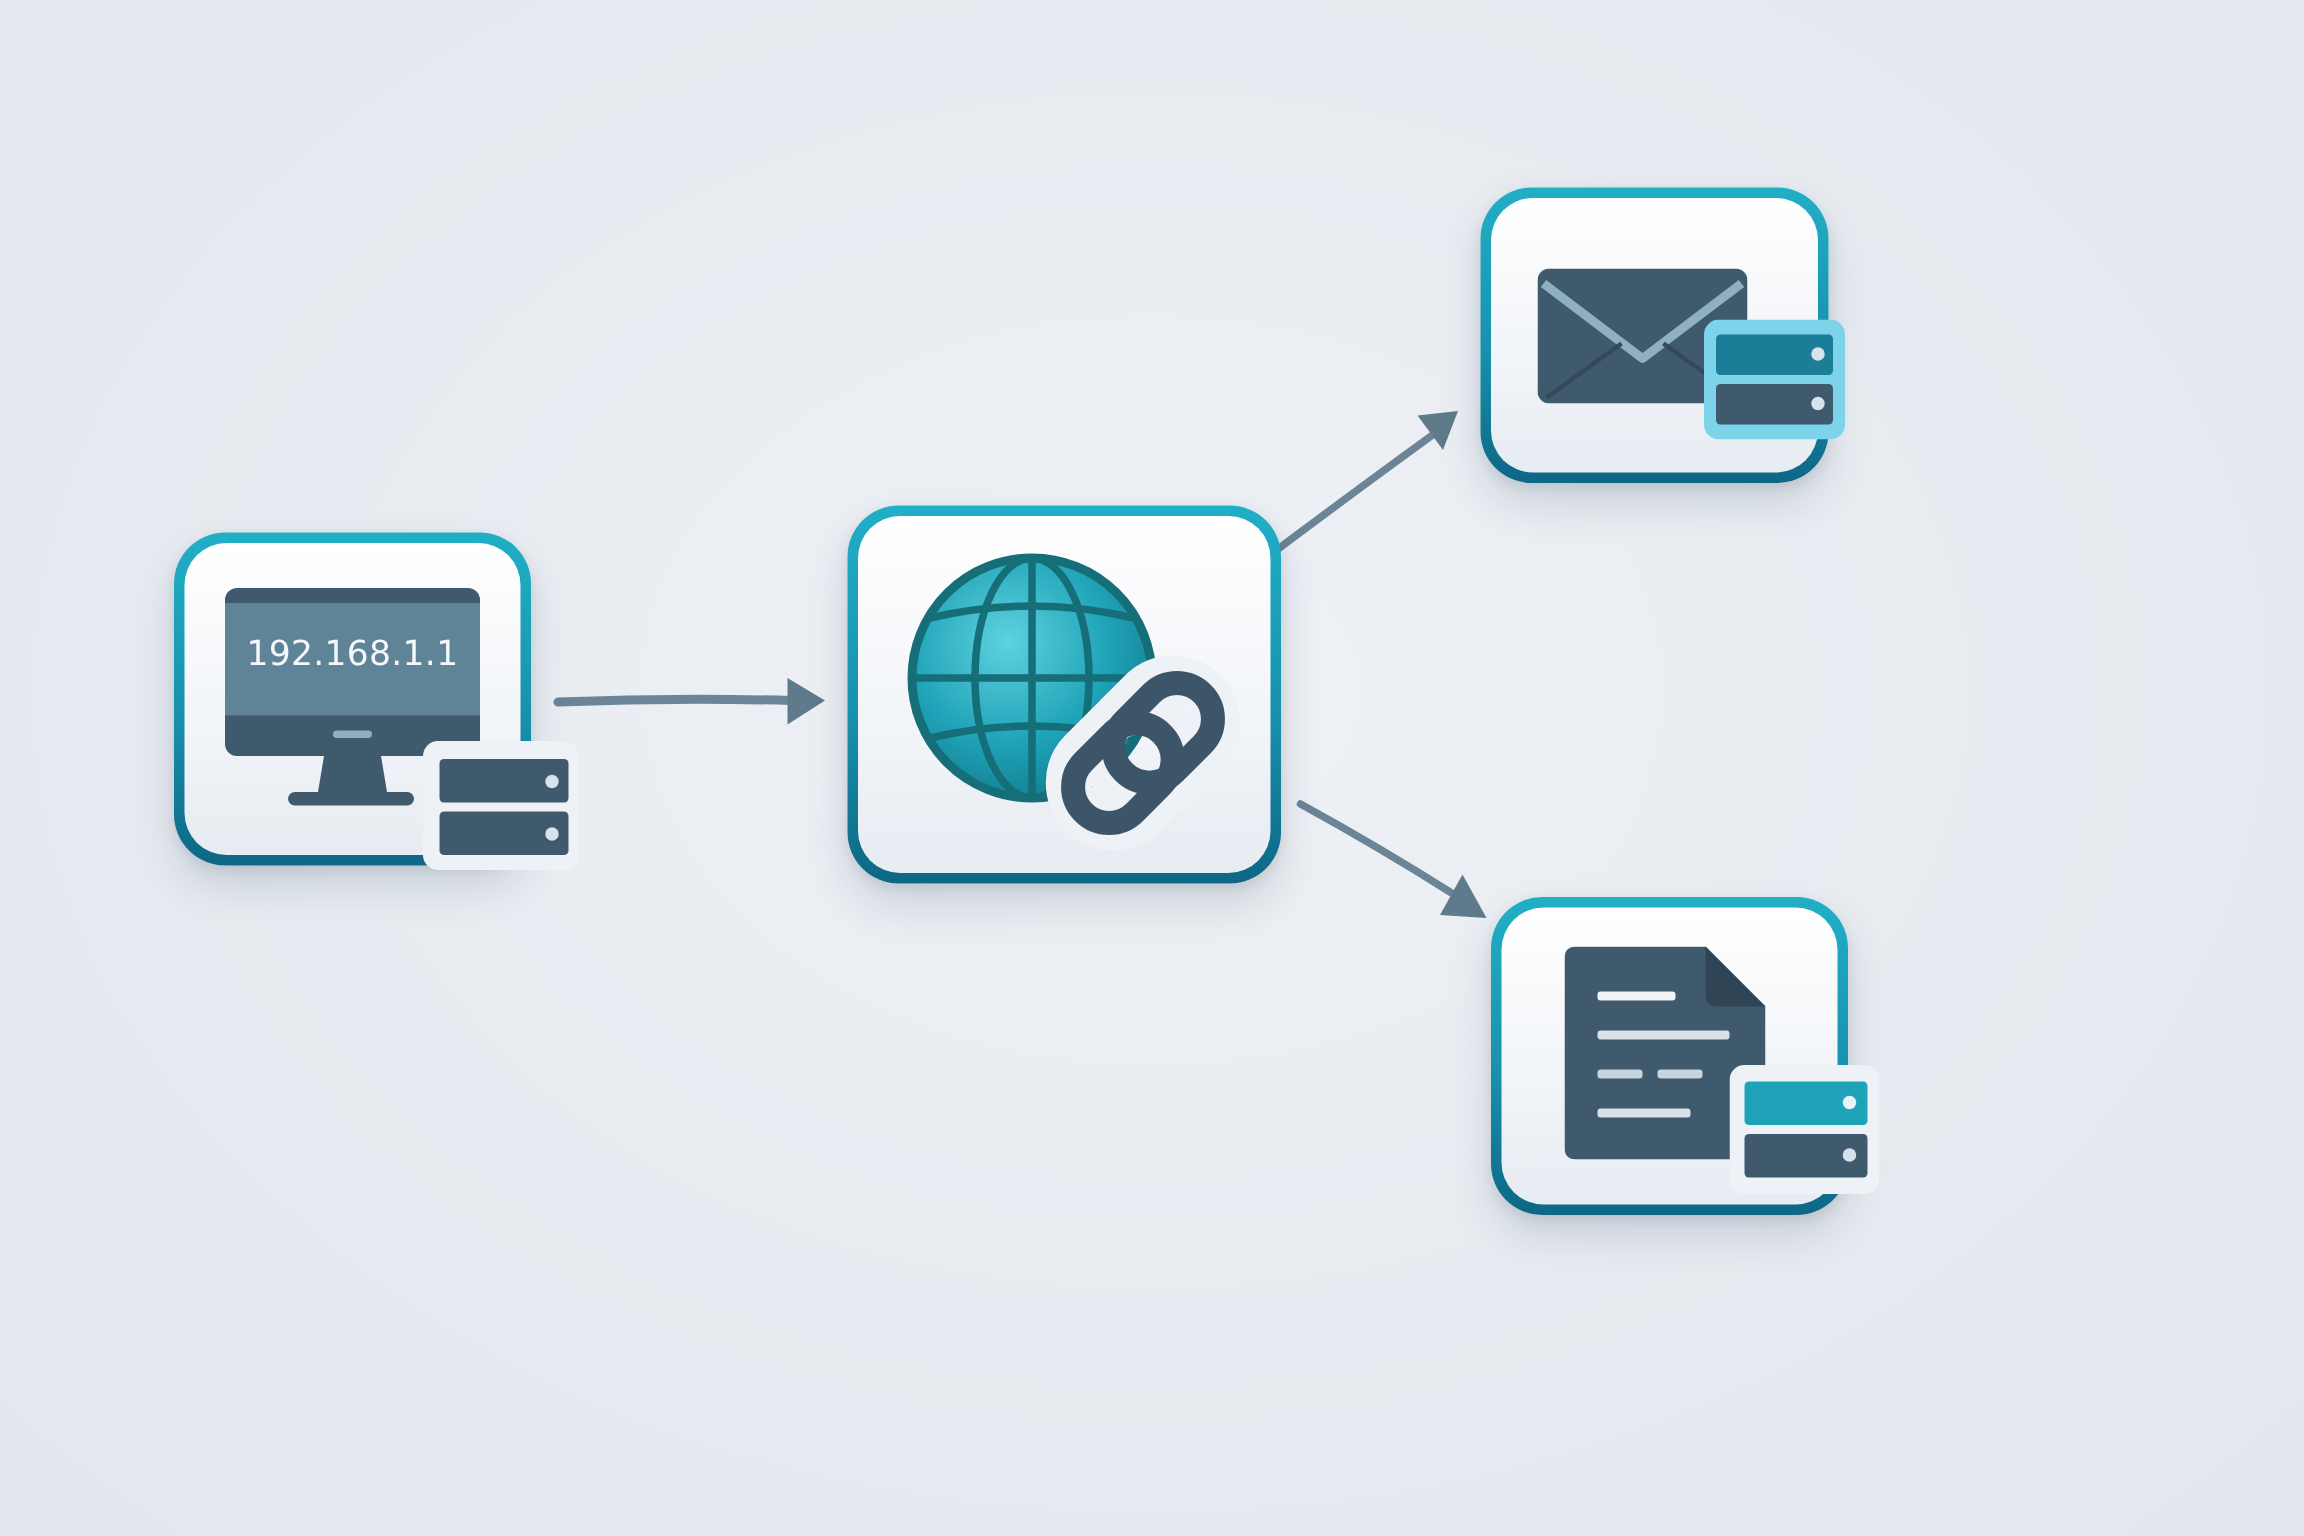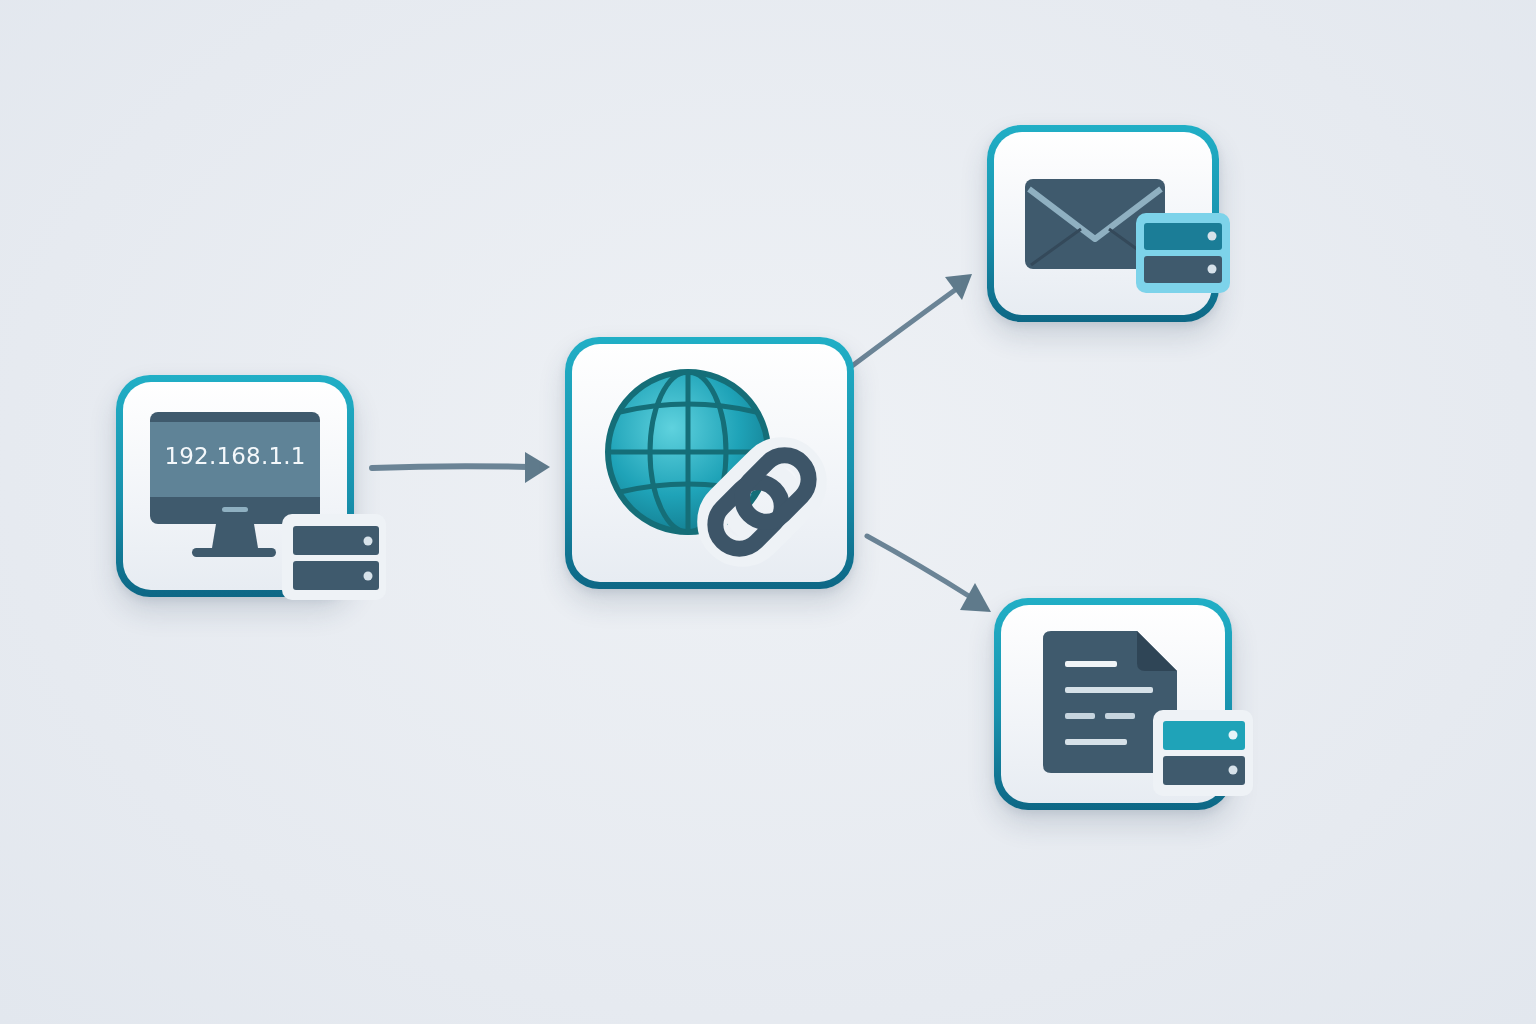--- a/index.html
+++ b/index.html
@@ -44,21 +44,21 @@
   <g>
     <path d="M852,366 Q900,330 955,290" stroke="#6b8496" stroke-width="5" fill="none" stroke-linecap="round"></path>
     <path d="M945,277 L972,274 L962,300 z" fill="#5f7a8b"></path>
   </g>
   <g>
     <path d="M867,536 Q920,565 972,598" stroke="#6b8496" stroke-width="5" fill="none" stroke-linecap="round"></path>
     <path d="M975,583 L991,612 L960,610 z" fill="#5f7a8b"></path>
   </g>
 </svg>
 
-<div class="node" style="left:116px;top:355px;width:238px;height:222px;margin-top:20px;">
+<div class="node" style="left:116px;top:355px;width:238px;height:222px;">
   <div class="node-inner">
     <div class="abs" style="left:27px;top:30px;width:170px;height:150px;">
       <svg width="170" height="150" viewBox="0 0 170 150">
         <rect x="0" y="0" width="170" height="112" rx="8" fill="#3f5a6d"></rect>
         <rect x="0" y="10" width="170" height="75" fill="#5f8397"></rect>
         <rect x="72" y="95" width="26" height="5" rx="2.5" fill="#8fb0c1"></rect>
         <path d="M66,112 L104,112 L108,136 L62,136 z" fill="#3f5a6d"></path>
         <rect x="42" y="136" width="84" height="9" rx="4.5" fill="#3f5a6d"></rect>
       </svg>
       <div class="ip-text">192.168.1.1</div>

